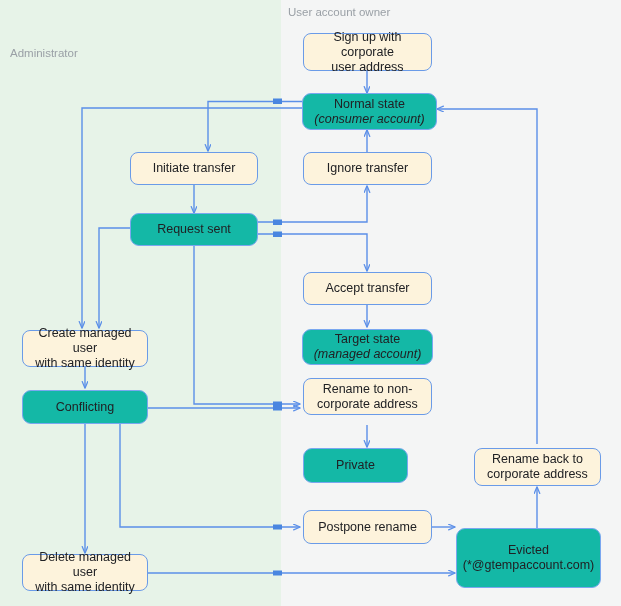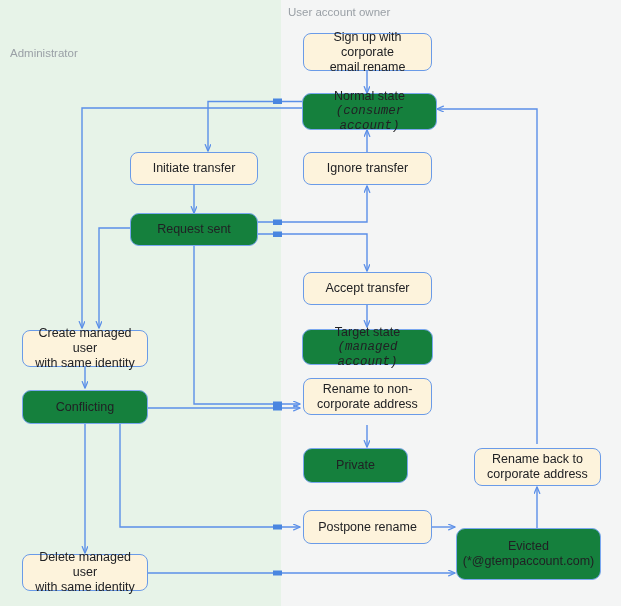--- a/index.html
+++ b/index.html
@@ -11,23 +11,23 @@
     font-family:"Liberation Sans", sans-serif;white-space:nowrap;
   }
   .node{
     position:absolute;box-sizing:border-box;
     display:flex;align-items:center;justify-content:center;
     text-align:center;font-size:12.5px;color:#202124;
     line-height:15px;font-family:"Liberation Sans", sans-serif;
     padding:2px 4px;
   }
   .node.action{background:#fdf3dc;border:1px solid #6a9be8;border-radius:8px;}
-  .node.state{background:#15803d;border:1.3px solid #7aa7f0;border-radius:9px;}
+  .node.state{background:#14b8a6;border:1.3px solid #7aa7f0;border-radius:9px;}
   .node .inner{width:100%;}
-  .node .it{font-style:italic;display:block;font-family:Liberation Mono, monospace;}
+  .node .it{font-style:italic;display:block;}
 </style>
 </head>
 <body>
 
 <div id="stage">
 
   <svg width="621" height="606">
     <defs>
       <marker id="ah" markerWidth="9" markerHeight="9" refX="7.4" refY="3.4" orient="auto" markerUnits="userSpaceOnUse">
         <path d="M1,0.6 L7.6,3.4 L1,6.2" fill="none" stroke="#5b8fe8" stroke-width="1.25" stroke-linecap="round" stroke-linejoin="round"></path>
@@ -86,21 +86,21 @@
       <rect x="273" y="405.5" width="9" height="5"></rect>
       <rect x="273" y="524.5" width="9" height="5"></rect>
       <rect x="273" y="570.5" width="9" height="5"></rect>
     </g>
   </svg>
 
   <div class="lane-label" style="left:10px;top:6px;margin-top:41px;">Administrator</div>
   <div class="lane-label" style="left:288px;top:6px;">User account owner</div>
 
   <div class="node action" style="left:303px;top:33px;width:129px;height:38px;">
-    <span class="inner"><span>Sign up with corporate</span><br><span>email rename</span></span>
+    <span class="inner"><span>Sign up with corporate</span><br><span>user address</span></span>
   </div>
 
   <div class="node state" style="left:302px;top:93px;width:135px;height:37px;">
     <span class="inner"><span>Normal state</span><span class="it">(consumer account)</span></span>
   </div>
 
   <div class="node action" style="left:130px;top:152px;width:128px;height:33px;">
     <span class="inner">Initiate transfer</span>
   </div>
 
@@ -137,21 +137,21 @@
   </div>
 
   <div class="node action" style="left:474px;top:448px;width:127px;height:38px;">
     <span class="inner"><span>Rename back to</span><br><span>corporate address</span></span>
   </div>
 
   <div class="node action" style="left:303px;top:510px;width:129px;height:34px;">
     <span class="inner">Postpone rename</span>
   </div>
 
-  <div class="node state" style="left:456px;top:528px;width:145px;height:52px;">
+  <div class="node state" style="left:456px;top:528px;width:145px;height:60px;">
     <span class="inner"><span>Evicted</span><br><span>(*@gtempaccount.com)</span></span>
   </div>
 
   <div class="node action" style="left:22px;top:554px;width:126px;height:37px;justify-content:center;">
     <span class="inner"><span>Delete managed user</span><br><span>with same identity</span></span>
   </div>
 
 </div>
 
 </body></html>

